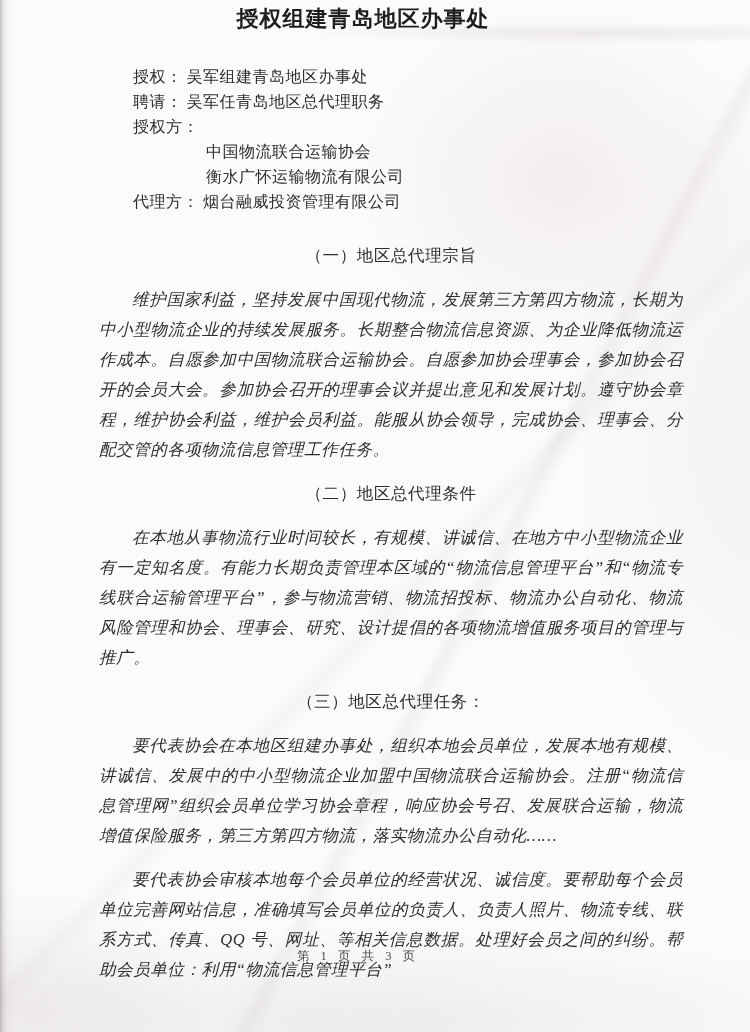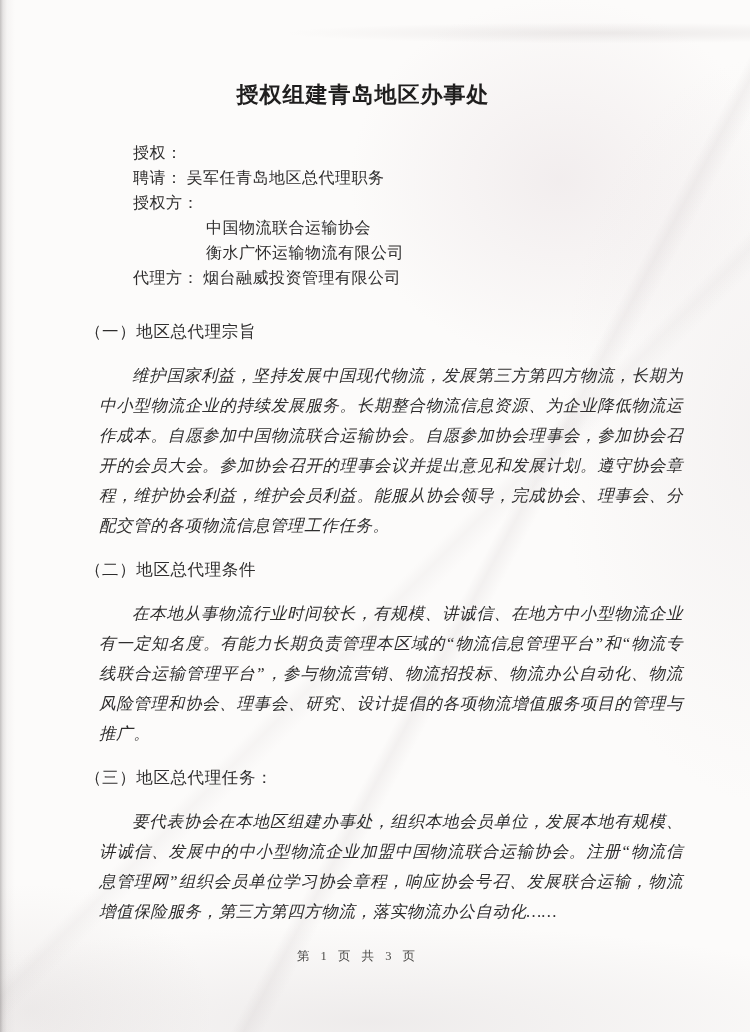--- a/index.html
+++ b/index.html
@@ -39,21 +39,20 @@
       
       radial-gradient(ellipse 300px 260px at 560px 180px, rgba(232,224,226,0.5), rgba(232,224,226,0.0) 70%);
   }
   .content {
     position: absolute;
     left: 85px;
     top: 0;
     width: 612px;
   }
   .doc-title {
-    margin-top: 76px;
     text-align: center;
     transform: translateX(-28px);
     font-size: 22px;
     font-weight: 700;
     line-height: 37px;
     letter-spacing: 1px;
     color: #1f1e1e;
   }
   .header-fields {
     margin-top: 27px;
@@ -73,21 +72,21 @@
     padding-left: 69px;
   }
   .body-text {
     margin-top: 27px;
     font-size: 16.5px;
     line-height: 30px;
     letter-spacing: 0.6px;
     text-align: justify;
   }
   .sec-heading {
-    text-align: left;
+    text-align: center;
   }
   .para {
     margin: 14px;
     text-indent: 2em;
     font-style: italic;
   }
   .footer {
     position: absolute;
     left: 0;
     right: 0;
@@ -107,20 +106,21 @@
 
   <div class="content">
 
     <div class="doc-title">
       <div>授权组建青岛地区办事处</div>
     </div>
 
     <div class="header-fields">
       <div class="hline">
         <span class="hlabel">授权：</span>
+        <span class="hvalue">吴军组建青岛地区办事处</span>
       </div>
       <div class="hline">
         <span class="hlabel">聘请：</span>
         <span class="hvalue">吴军任青岛地区总代理职务</span>
       </div>
       <div class="hline">
         <span class="hlabel">授权方：</span>
       </div>
       <div class="hline cont">
         <span class="hlabel"></span>
@@ -138,18 +138,19 @@
 
     <div class="body-text">
       <div class="sec-heading">（一）地区总代理宗旨</div>
       <p class="para">维护国家利益，坚持发展中国现代物流，发展第三方第四方物流，长期为中小型物流企业的持续发展服务。长期整合物流信息资源、为企业降低物流运作成本。自愿参加中国物流联合运输协会。自愿参加协会理事会，参加协会召开的会员大会。参加协会召开的理事会议并提出意见和发展计划。遵守协会章程，维护协会利益，维护会员利益。能服从协会领导，完成协会、理事会、分配交管的各项物流信息管理工作任务。</p>
 
       <div class="sec-heading">（二）地区总代理条件</div>
       <p class="para">在本地从事物流行业时间较长，有规模、讲诚信、在地方中小型物流企业有一定知名度。有能力长期负责管理本区域的“物流信息管理平台”和“物流专线联合运输管理平台”，参与物流营销、物流招投标、物流办公自动化、物流风险管理和协会、理事会、研究、设计提倡的各项物流增值服务项目的管理与推广。</p>
 
       <div class="sec-heading">（三）地区总代理任务：</div>
       <p class="para">要代表协会在本地区组建办事处，组织本地会员单位，发展本地有规模、讲诚信、发展中的中小型物流企业加盟中国物流联合运输协会。注册“物流信息管理网”组织会员单位学习协会章程，响应协会号召、发展联合运输，物流增值保险服务，第三方第四方物流，落实物流办公自动化……</p>
+      <p class="para">要代表协会审核本地每个会员单位的经营状况、诚信度。要帮助每个会员单位完善网站信息，准确填写会员单位的负责人、负责人照片、物流专线、联系方式、传真、QQ 号、网址、等相关信息数据。处理好会员之间的纠纷。帮助会员单位：利用“物流信息管理平台”</p>
     </div>
 
   </div>
 
   <div class="footer">第 1 页 共 3 页</div>
 </div>
 
 </body></html>

